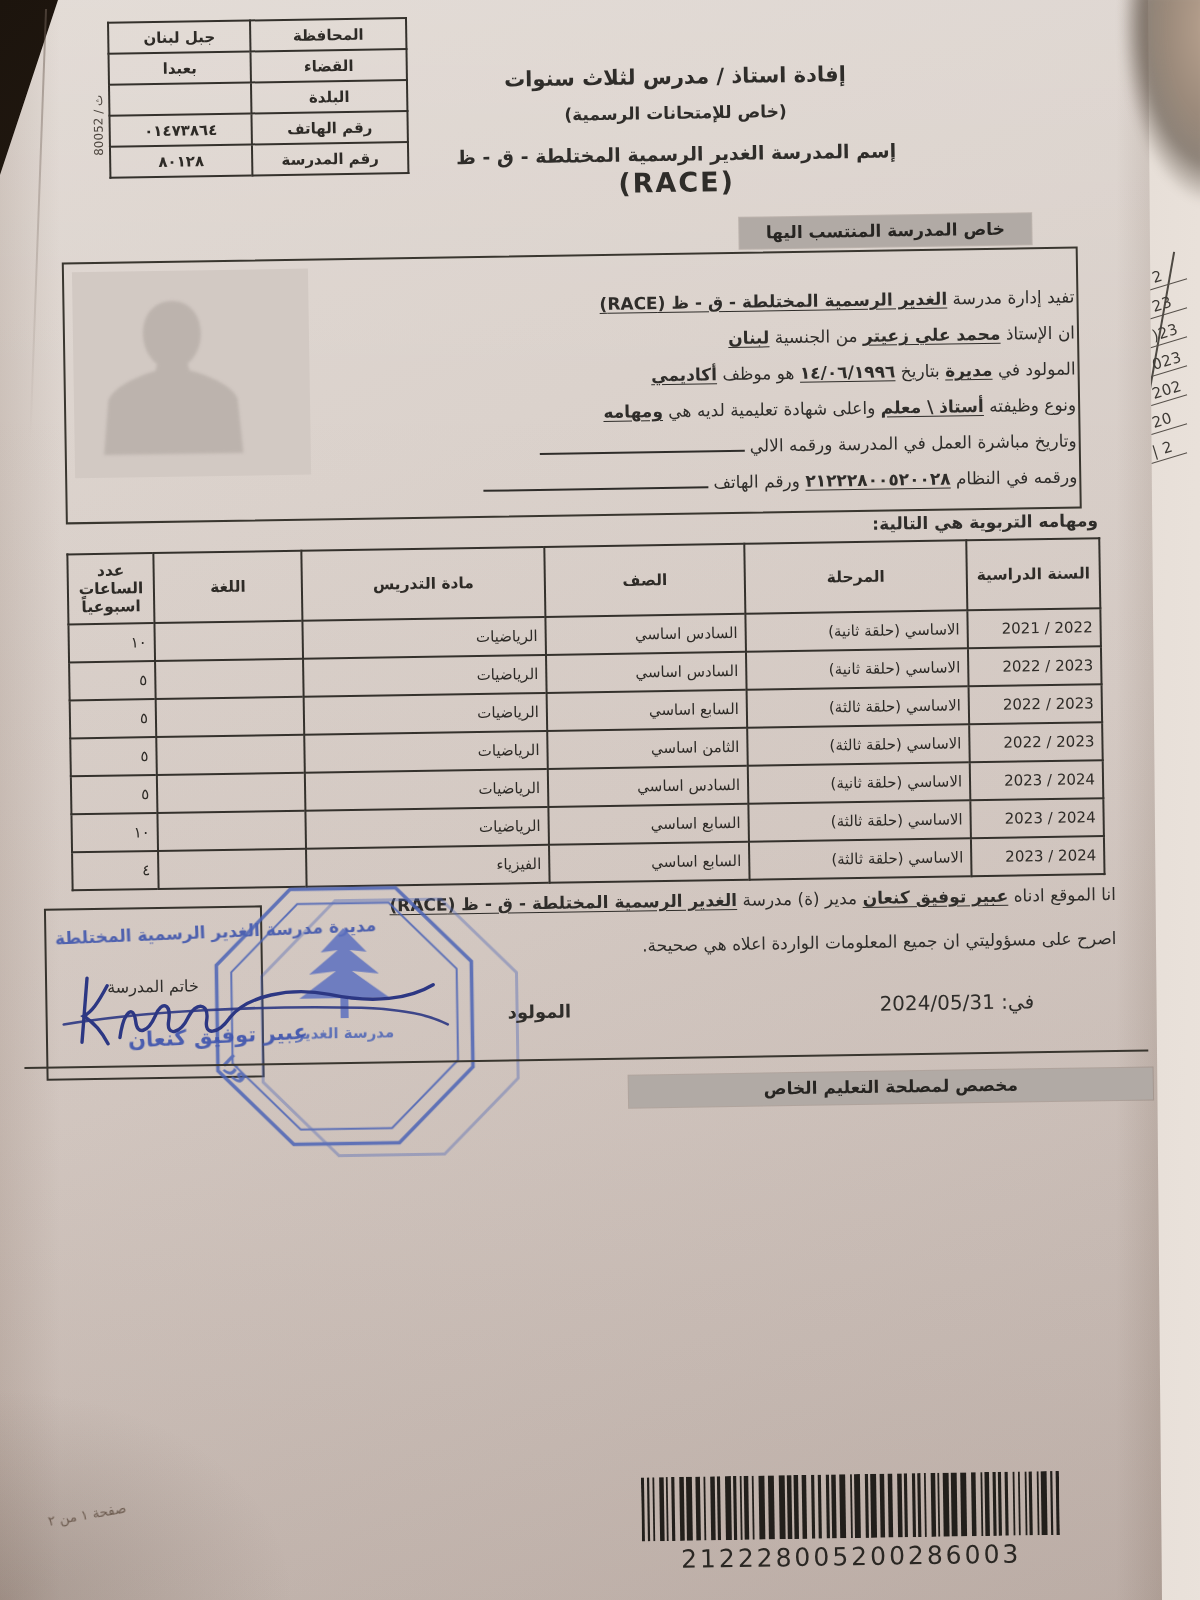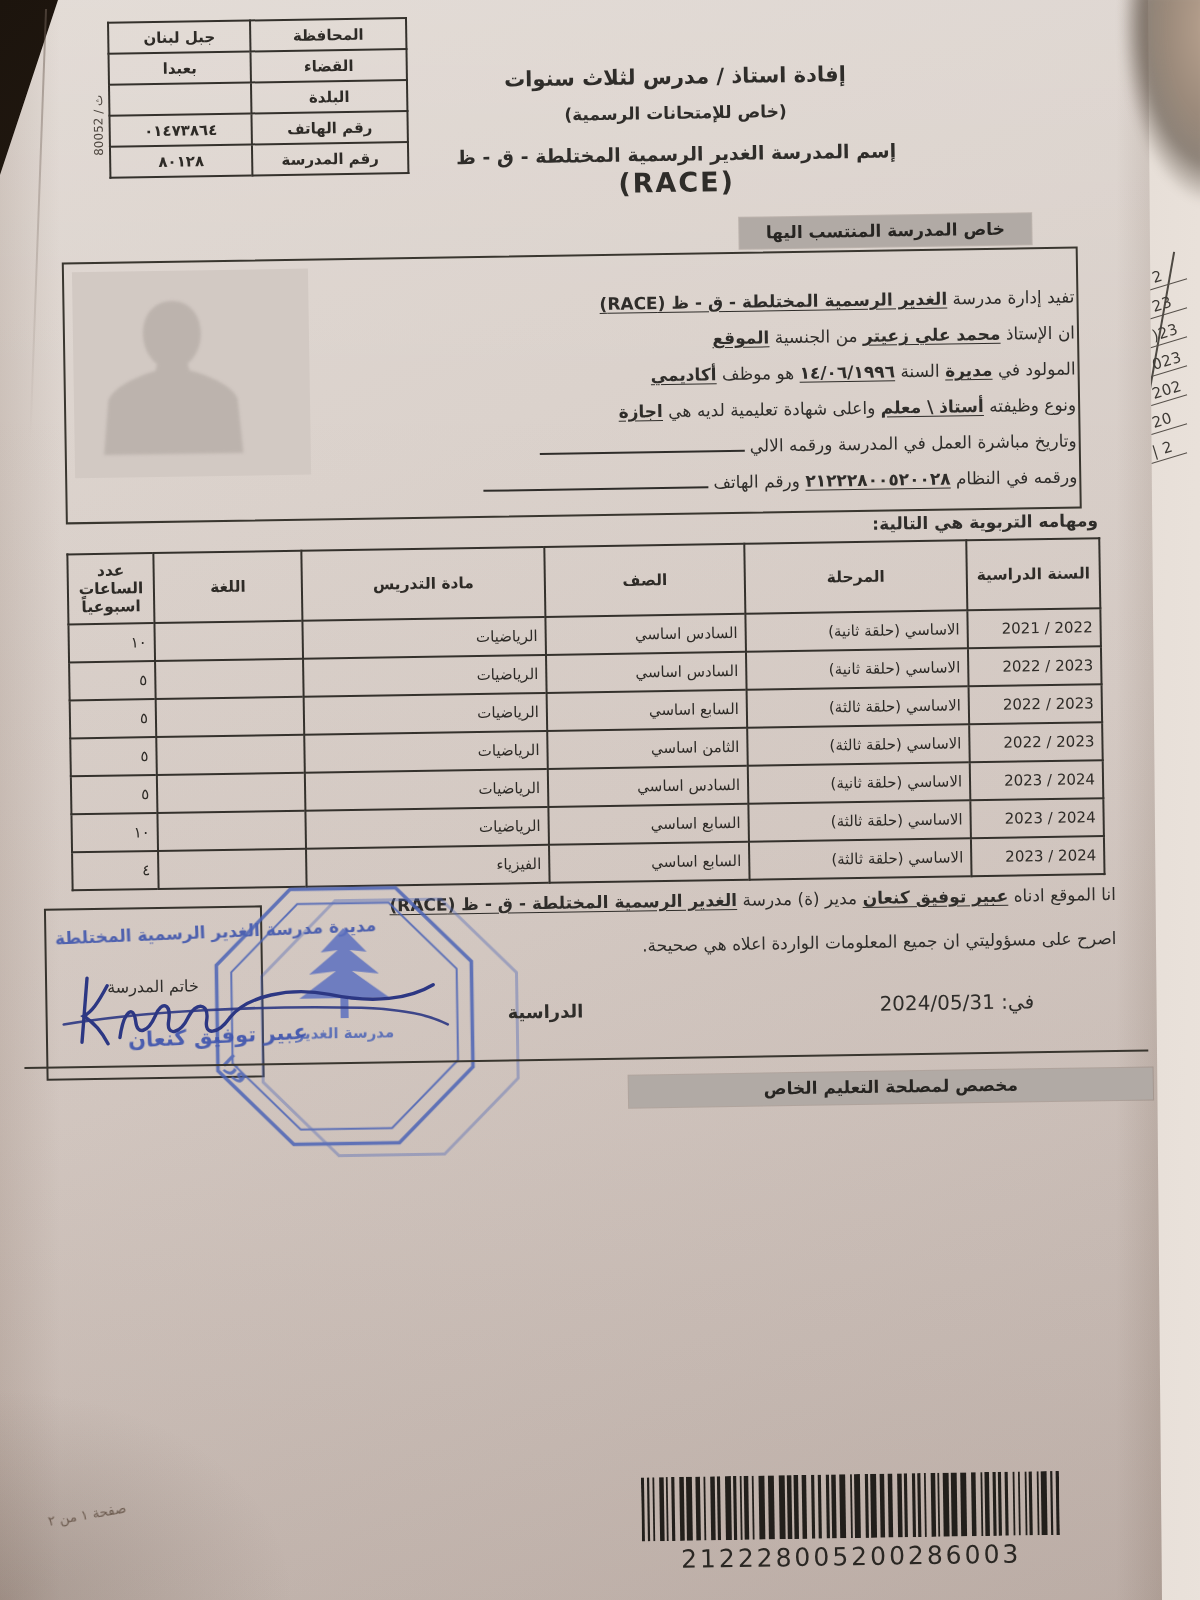--- a/index.html
+++ b/index.html
@@ -159,23 +159,23 @@
   <div class="graybar bar1 abs">خاص المدرسة المنتسب اليها</div>
 
   <div class="stmt-box abs"></div>
   <div class="photo abs">
     <svg width="170" height="186" viewBox="0 0 100 100">
       <path d="M50 6 c11 0 17 9 17 19 c0 8 -3 14 -8 18 l1 4 c15 4 26 11 28 17 l3 32 L9 96 l3 -32 c2 -6 13 -13 28 -17 l1 -4 c-5 -4 -8 -10 -8 -18 c0 -10 6 -19 17 -19 z" fill="#b5aca6"></path>
     </svg>
   </div>
   <div class="stmt abs">
     <div><span>تفيد إدارة مدرسة </span><span class="bu">الغدير الرسمية المختلطة - ق - ظ (RACE)</span></div>
-    <div><span>ان الإستاذ </span><span class="bu">محمد علي زعيتر</span><span> من الجنسية </span><span class="bu">الموقع</span></div>
-    <div><span>المولود في </span><span class="bu">مديرة</span><span> السنة </span><span class="bu">١٤/٠٦/١٩٩٦</span><span> هو موظف </span><span class="bu">أكاديمي</span></div>
-    <div><span>ونوع وظيفته </span><span class="bu">أستاذ \ معلم</span><span> واعلى شهادة تعليمية لديه هي </span><span class="bu">اجازة</span></div>
+    <div><span>ان الإستاذ </span><span class="bu">محمد علي زعيتر</span><span> من الجنسية </span><span class="bu">لبنان</span></div>
+    <div><span>المولود في </span><span class="bu">مديرة</span><span> بتاريخ </span><span class="bu">١٤/٠٦/١٩٩٦</span><span> هو موظف </span><span class="bu">أكاديمي</span></div>
+    <div><span>ونوع وظيفته </span><span class="bu">أستاذ \ معلم</span><span> واعلى شهادة تعليمية لديه هي </span><span class="bu">ومهامه</span></div>
     <div><span>وتاريخ مباشرة العمل في المدرسة ورقمه الالي </span><span class="blank b1"></span></div>
     <div><span>ورقمه في النظام </span><span class="bu nums">٢١٢٢٢٨٠٠٥٢٠٠٢٨</span><span> ورقم الهاتف </span><span class="blank b2"></span></div>
   </div>
 
   <div class="duties-intro abs">ومهامه التربوية هي التالية:</div>
   <table class="duties abs" style="left:64px;top:545px;width:1032px;">
     <colgroup>
       <col style="width:133px">
         <col style="width:222px">
         <col style="width:200px">
@@ -286,21 +286,21 @@
       <path d="M58 78 C 62 52, 72 44, 74 62 C 75 76, 86 74, 94 56 C 100 42, 110 44, 107 62 C 104 78, 118 76, 127 58 C 134 44, 148 44, 145 62 C 142 78, 156 76, 168 60 C 186 38, 228 30, 268 38 C 312 48, 348 44, 372 30"></path>
       <path d="M2 64 C 80 52, 200 48, 300 52 C 340 54, 368 60, 386 70" stroke-width="2.6" opacity="0.9"></path>
     </g>
   </svg>
   <div class="stamp-name abs">عبير توفيق كنعان</div>
 
   <div class="dateline abs">
     <span>في:</span>
     <span class="nums">2024/05/31</span>
   </div>
-  <div class="siglabel abs">الدراسية</div>
+  <div class="siglabel abs">المولود</div>
 
   <div class="divider abs"></div>
   <div class="graybar bar2 abs">مخصص لمصلحة التعليم الخاص</div>
 
   <div class="barcode abs">
     <svg preserveAspectRatio="none" fill="#221f1b" viewBox="0 0 305.3999999999999 60">
         <rect x="0" y="0" width="2.2" height="60"></rect>
         <rect x="4.4" y="0" width="1.6" height="60"></rect>
         <rect x="8.4" y="0" width="1.3" height="60"></rect>
         <rect x="13.3" y="0" width="3.3" height="60"></rect>

